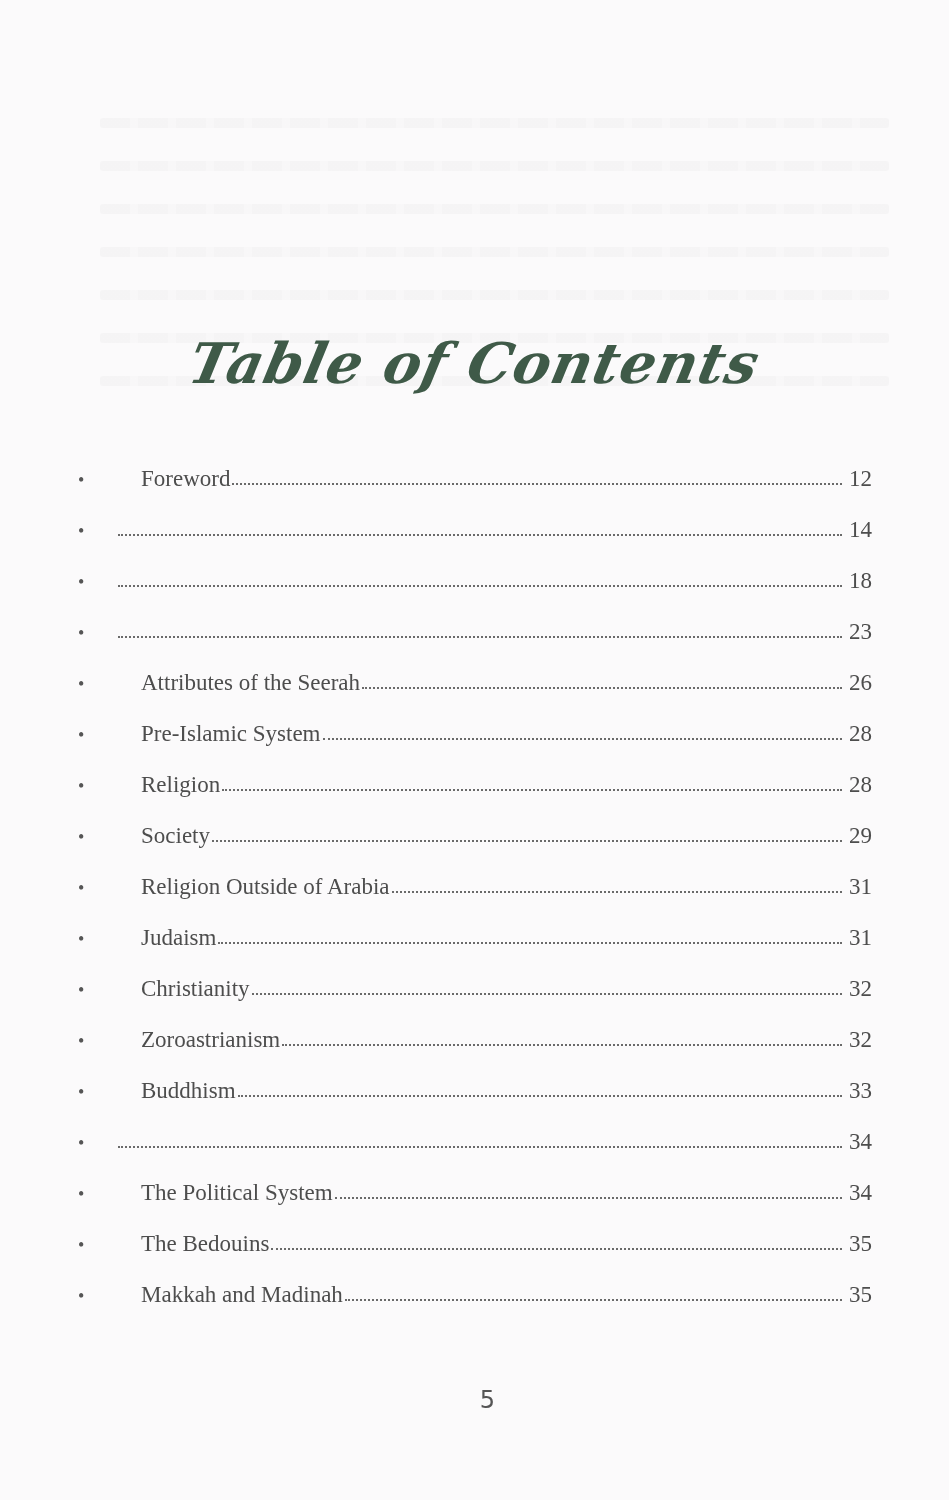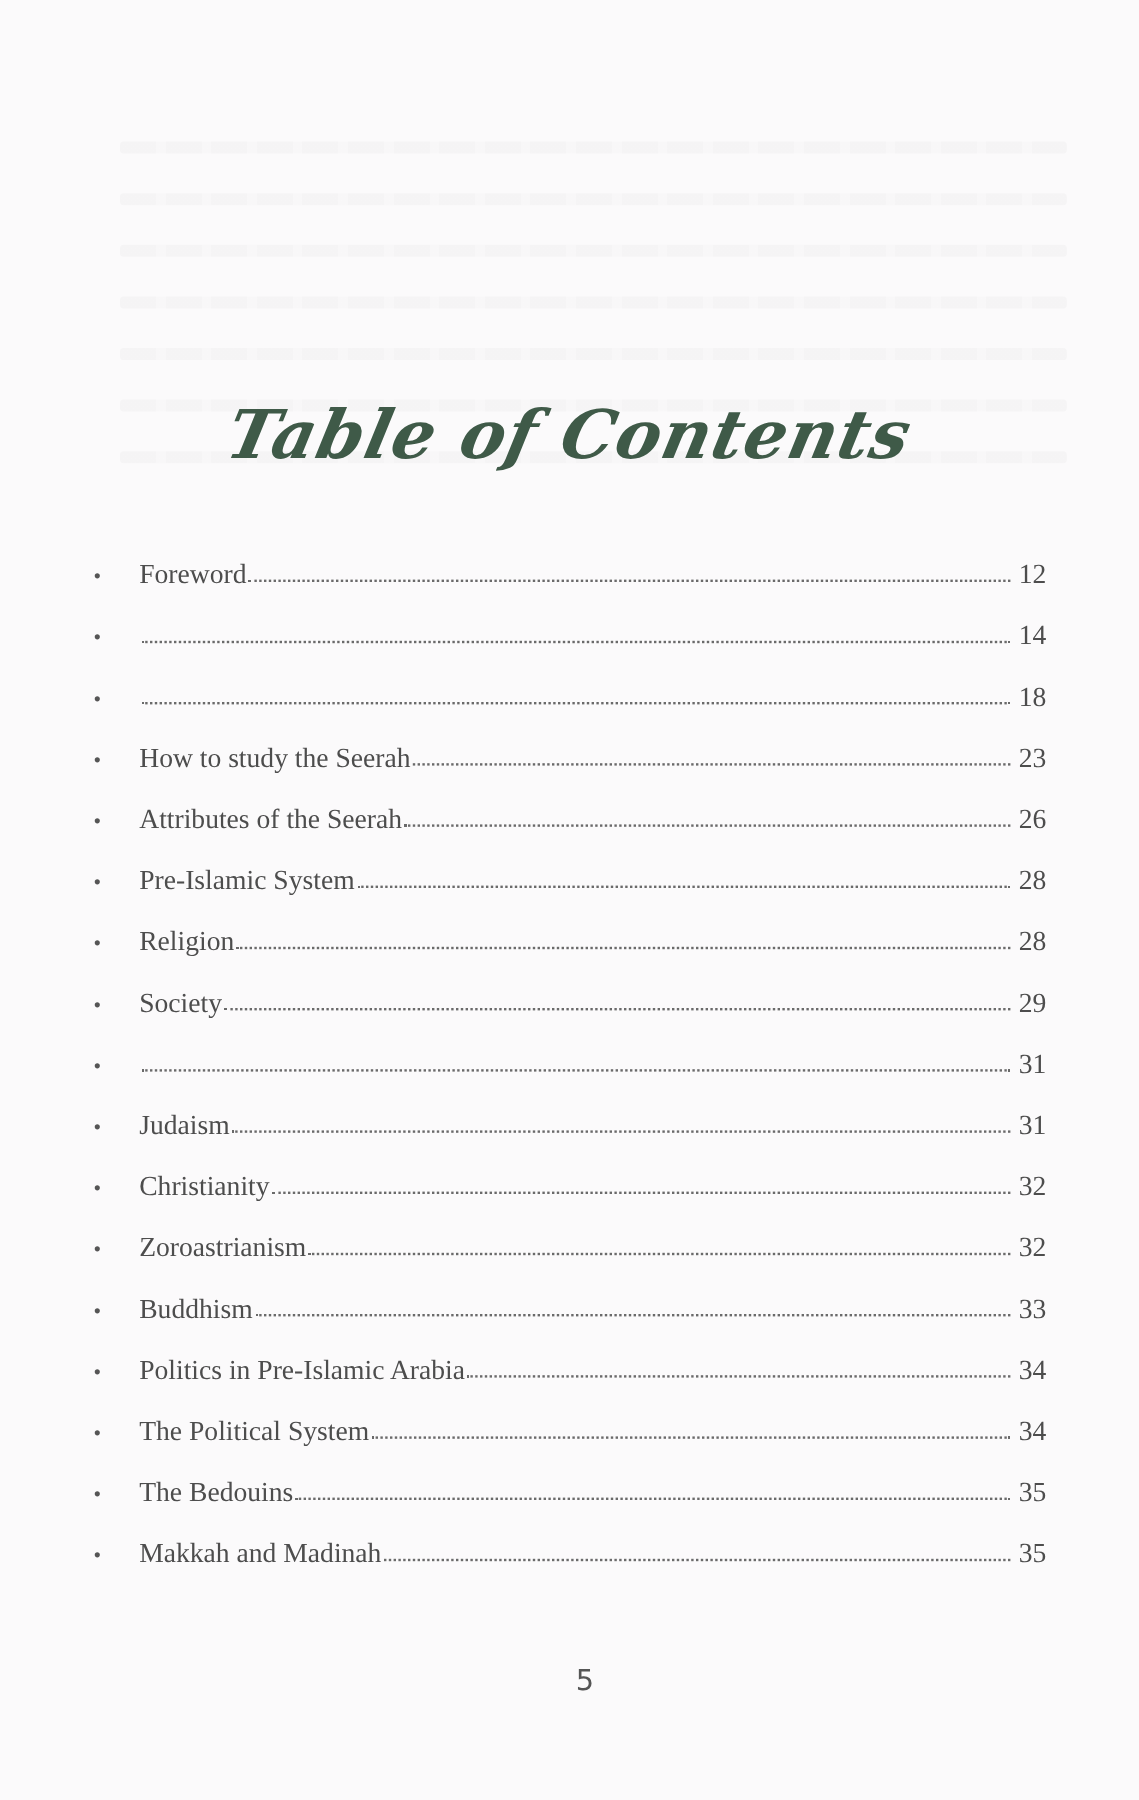--- a/index.html
+++ b/index.html
@@ -59,20 +59,21 @@
       width: 44px;
       flex: 0 0 44px;
       font-size: 18px;
       color: #555;
       padding-left: 6px;
       box-sizing: border-box;
     }
     .entry-title {
       white-space: nowrap;
       flex: 0 0 auto;
+      margin-left: 25px;
     }
     .leader {
       flex: 1 1 auto;
       margin: 0 2px;
       height: 4px;
       border-bottom: 2px dotted #6a6a6a;
       align-self: baseline;
       position: relative;
       top: -1px;
       min-width: 20px;
@@ -120,21 +121,20 @@
       <span class="leader"></span>
       <span class="page-num">14</span>
     </li>
   <li class="toc-row">
       <span class="bullet">•</span>
       <span class="leader"></span>
       <span class="page-num">18</span>
     </li>
   <li class="toc-row">
       <span class="bullet">•</span>
-      <span class="entry-title">How to study the Seerah</span>
       <span class="leader"></span>
       <span class="page-num">23</span>
     </li>
   <li class="toc-row">
       <span class="bullet">•</span>
       <span class="entry-title">Attributes of the Seerah</span>
       <span class="leader"></span>
       <span class="page-num">26</span>
     </li>
   <li class="toc-row">
@@ -150,20 +150,21 @@
       <span class="page-num">28</span>
     </li>
   <li class="toc-row">
       <span class="bullet">•</span>
       <span class="entry-title">Society</span>
       <span class="leader"></span>
       <span class="page-num">29</span>
     </li>
   <li class="toc-row">
       <span class="bullet">•</span>
+      <span class="entry-title">Religion Outside of Arabia</span>
       <span class="leader"></span>
       <span class="page-num">31</span>
     </li>
   <li class="toc-row">
       <span class="bullet">•</span>
       <span class="entry-title">Judaism</span>
       <span class="leader"></span>
       <span class="page-num">31</span>
     </li>
   <li class="toc-row">
@@ -179,21 +180,20 @@
       <span class="page-num">32</span>
     </li>
   <li class="toc-row">
       <span class="bullet">•</span>
       <span class="entry-title">Buddhism</span>
       <span class="leader"></span>
       <span class="page-num">33</span>
     </li>
   <li class="toc-row">
       <span class="bullet">•</span>
-      <span class="entry-title">Politics in Pre-Islamic Arabia</span>
       <span class="leader"></span>
       <span class="page-num">34</span>
     </li>
   <li class="toc-row">
       <span class="bullet">•</span>
       <span class="entry-title">The Political System</span>
       <span class="leader"></span>
       <span class="page-num">34</span>
     </li>
   <li class="toc-row">

